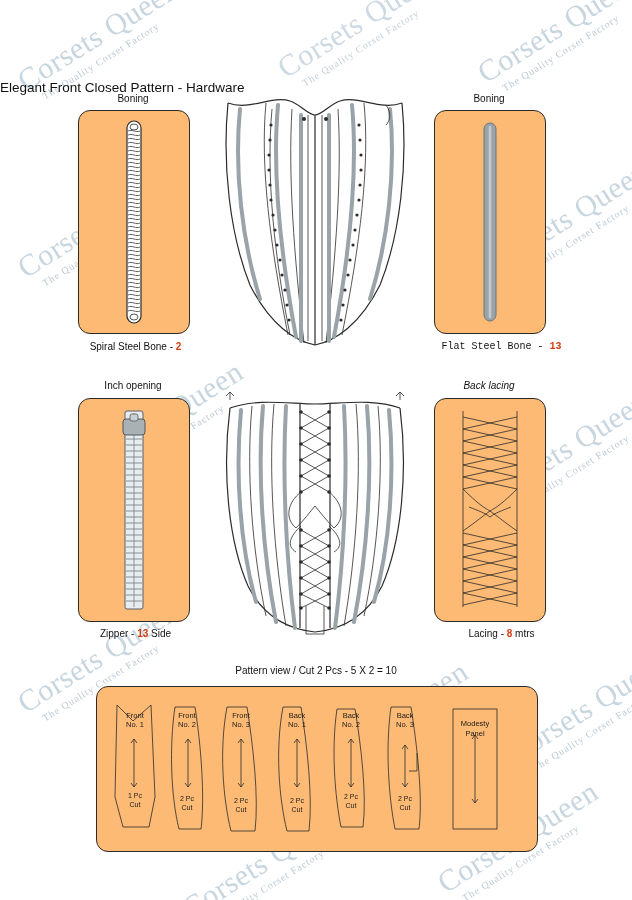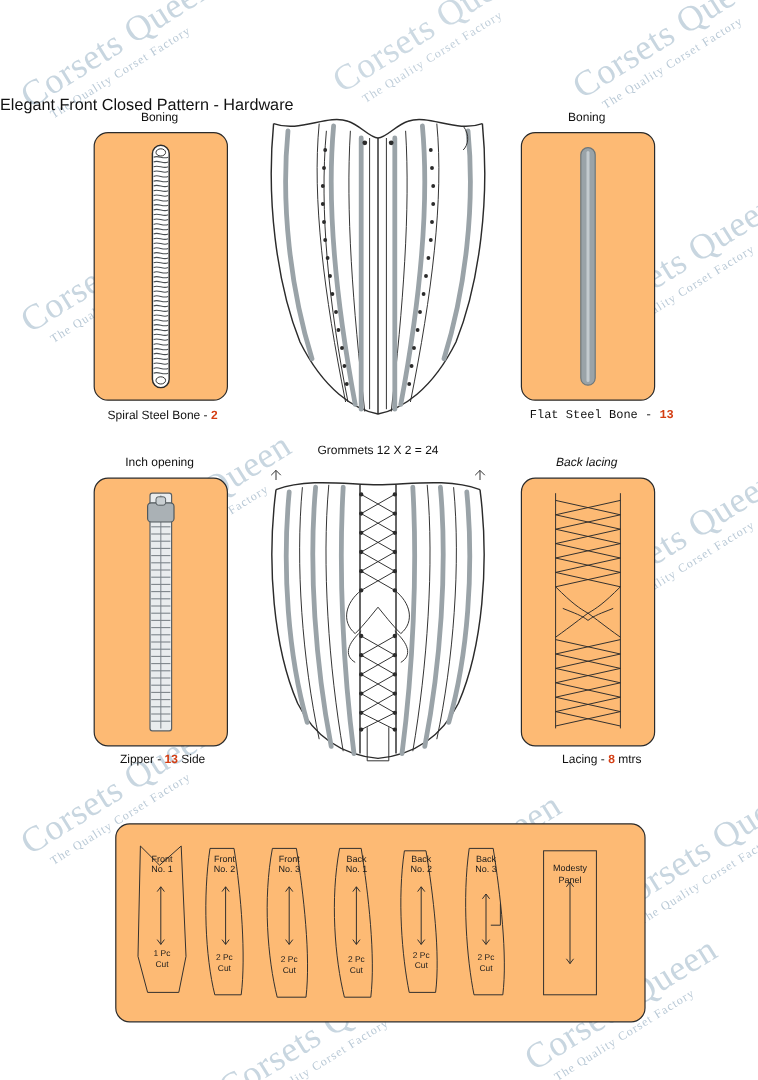--- a/index.html
+++ b/index.html
@@ -273,21 +273,20 @@
         <circle cx="150" cy="175" r="1.6"></circle>
           <circle cx="148" cy="190" r="1.6"></circle>
           <circle cx="145" cy="205" r="1.6"></circle>
         <circle cx="143" cy="220" r="1.6"></circle>
           <circle cx="141" cy="235" r="1.6"></circle>
       </g>
 
       <path class="ln-thin" d="M186 20 C192 28, 190 36, 186 40"></path>
     </svg>
   </div>
-  <div class="panel-caption" style="top:370px; left:195px; width:240px;">Grommets 12 X 2 = 24</div>
 
   <div class="panel-label" style="top:380px; left:78px; width:110px;">Inch opening</div>
   <div class="card" style="top:398px; left:78px; width:110px; height:222px;">
     <svg width="110" height="222" viewBox="0 0 110 222">
       <rect x="46" y="12" width="18" height="198" rx="2" fill="#e9ecee" stroke="#5a6166" stroke-width="1"></rect>
       <line x1="55" y1="14" x2="55" y2="208" stroke="#8d9499" stroke-width="1"></line>
       <g stroke="#7b8388" stroke-width="0.9">
         <line x1="47" y1="40" x2="63" y2="40"></line>
           <line x1="47" y1="46" x2="63" y2="46"></line>
         <line x1="47" y1="52" x2="63" y2="52"></line>
@@ -412,20 +411,21 @@
           <circle cx="129" cy="204" r="1.8"></circle>
         <circle cx="101" cy="218" r="1.8"></circle>
           <circle cx="129" cy="218" r="1.8"></circle>
       </g>
 
       <path class="ln-thin" d="M30 10 L30 2 M26 6 L30 2 L34 6"></path>
       <path class="ln-thin" d="M200 10 L200 2 M196 6 L200 2 L204 6"></path>
     </svg>
   </div>
 
+  <div class="panel-caption" style="top:665px; left:176px; width:280px;">Pattern view / Cut 2 Pcs - 5 X 2 = 10</div>
 
   <div class="card" style="top:686px; left:96px; width:440px; height:164px;">
     <svg width="440" height="164" viewBox="0 0 440 164">
 
       <path class="ln-thin" d="M20 18 L36 34 L54 18 L58 110 L52 140 L26 140 L18 110 Z"></path>
 
       <path class="ln-thin" d="M78 20 C72 60, 74 110, 82 142 L104 142 C108 110, 104 58, 98 20 Z"></path>
 
       <path class="ln-thin" d="M130 20 C122 62, 126 112, 134 144 L158 144 C162 110, 156 58, 150 20 Z"></path>
 

